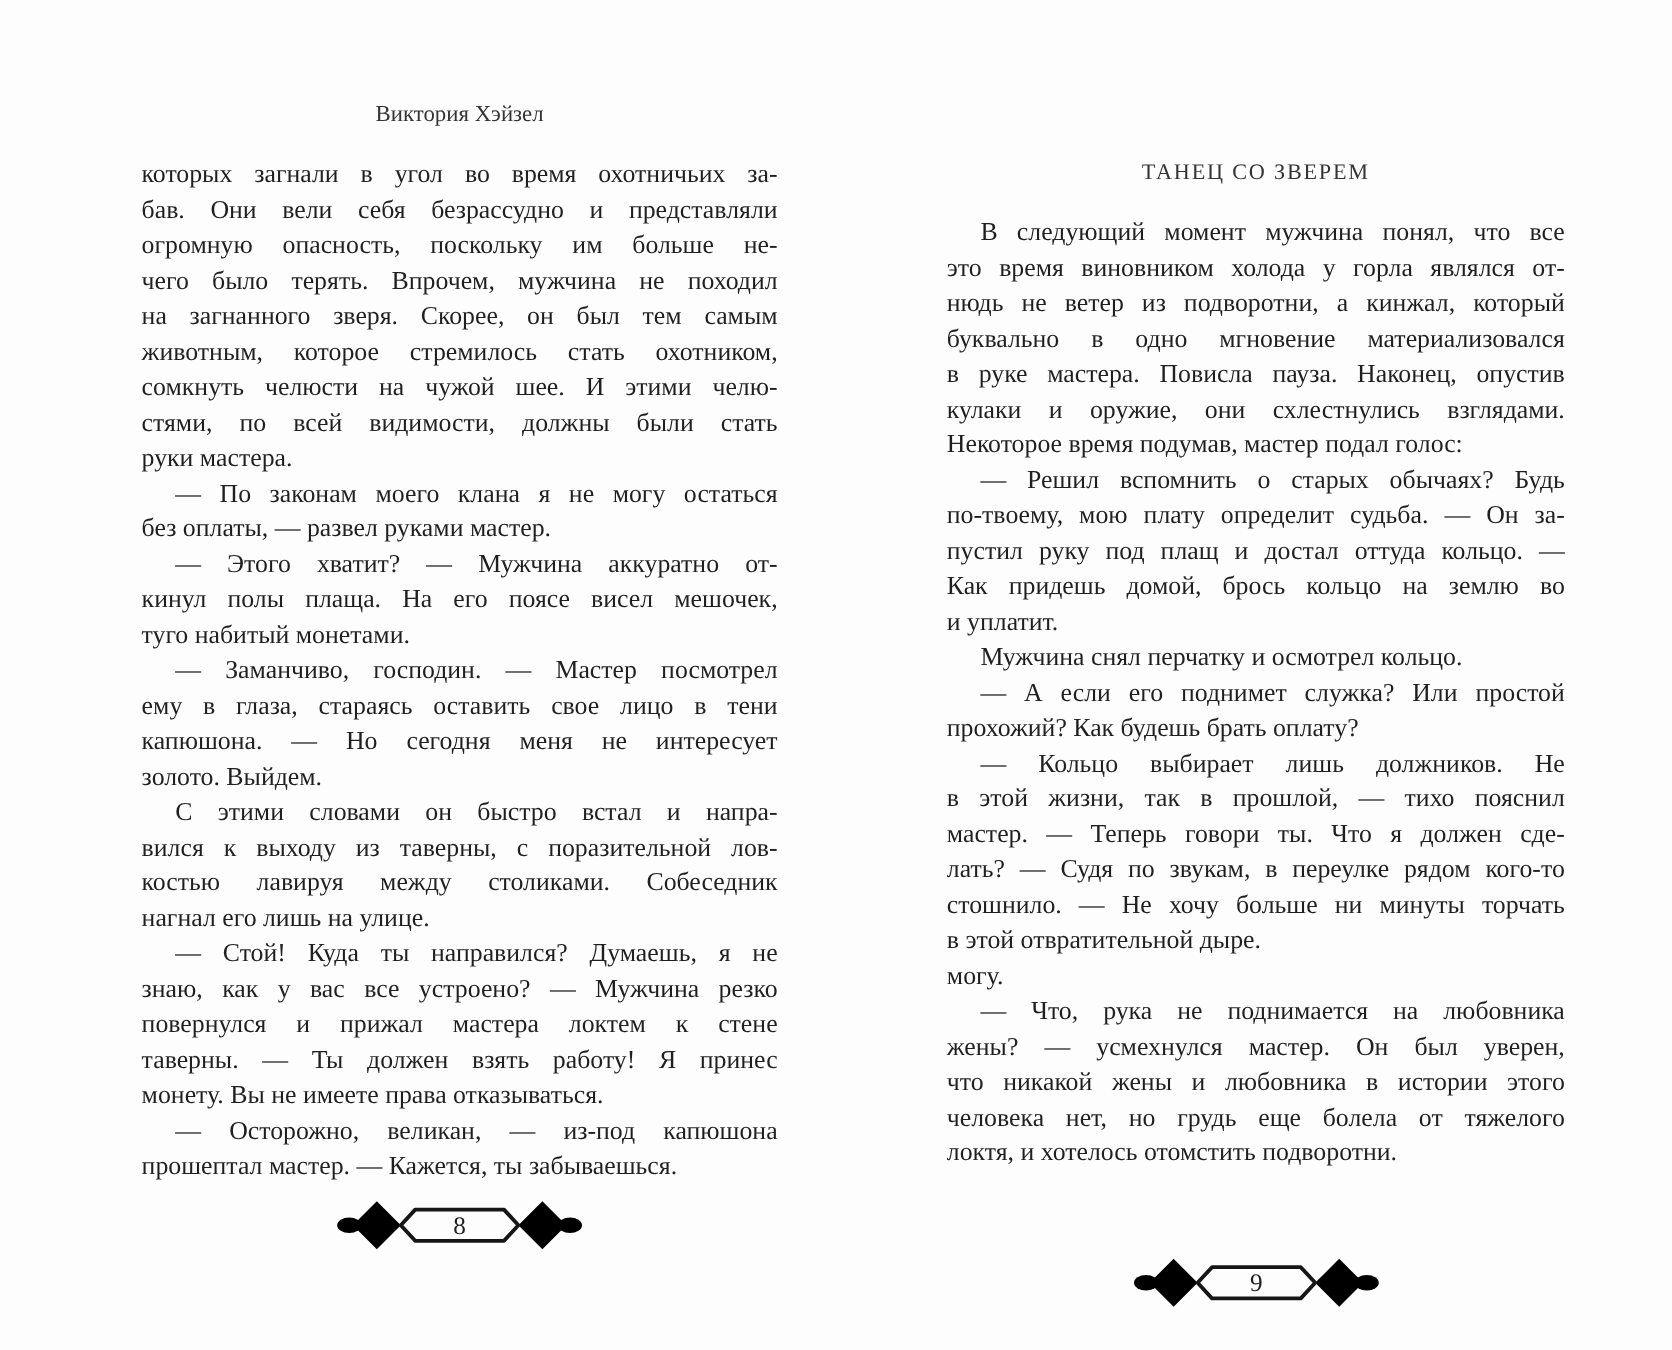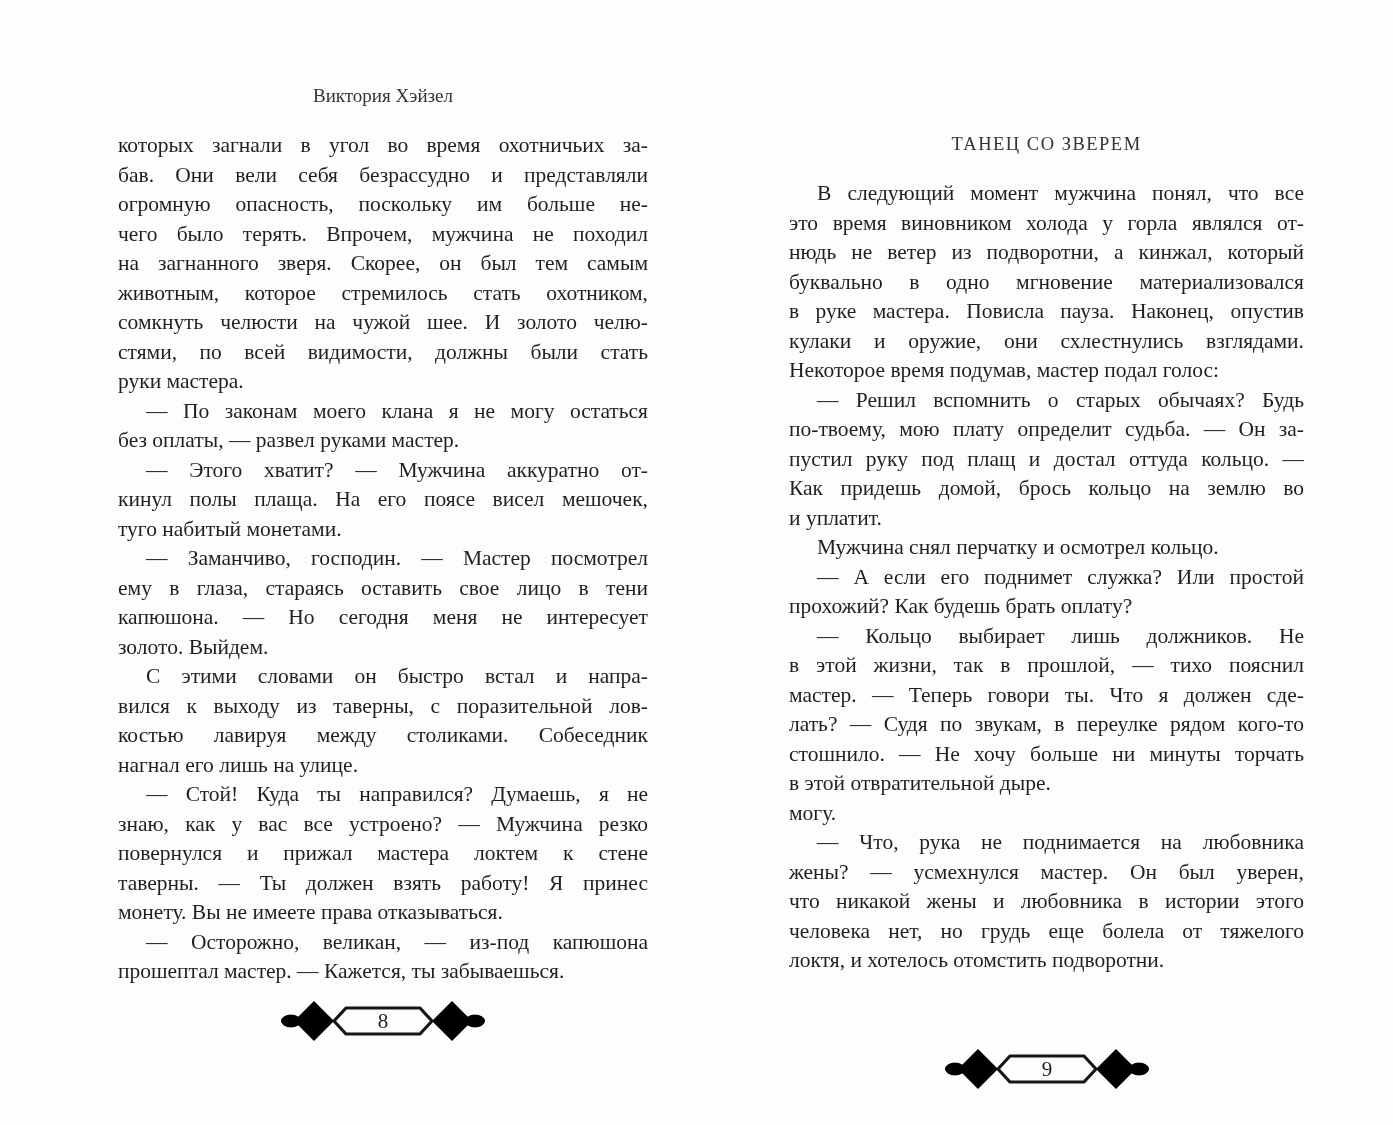--- a/index.html
+++ b/index.html
@@ -76,21 +76,21 @@
     <header class="running-head">Виктория Хэйзел</header>
 
     <div class="text-block">
 
     <div class="line">которых загнали в угол во время охотничьих за-</div>
         <div class="line">бав. Они вели себя безрассудно и представляли</div>
         <div class="line">огромную опасность, поскольку им больше не-</div>
         <div class="line">чего было терять. Впрочем, мужчина не походил</div>
         <div class="line">на загнанного зверя. Скорее, он был тем самым</div>
         <div class="line">животным, которое стремилось стать охотником,</div>
-        <div class="line">сомкнуть челюсти на чужой шее. И золото челю-</div>
+        <div class="line">сомкнуть челюсти на чужой шее. И этими челю-</div>
         <div class="line">стями, по всей видимости, должны были стать</div>
         <div class="line par-end">руки мастера.</div>
         <div class="line indent">— По законам моего клана я не могу остаться</div>
         <div class="line par-end">без оплаты, — развел руками мастер.</div>
         <div class="line indent">— Этого хватит? — Мужчина аккуратно от-</div>
         <div class="line">кинул полы плаща. На его поясе висел мешочек,</div>
         <div class="line par-end">туго набитый монетами.</div>
         <div class="line indent">— Заманчиво, господин. — Мастер посмотрел</div>
         <div class="line">ему в глаза, стараясь оставить свое лицо в тени</div>
         <div class="line">капюшона. — Но сегодня меня не интересует</div>

